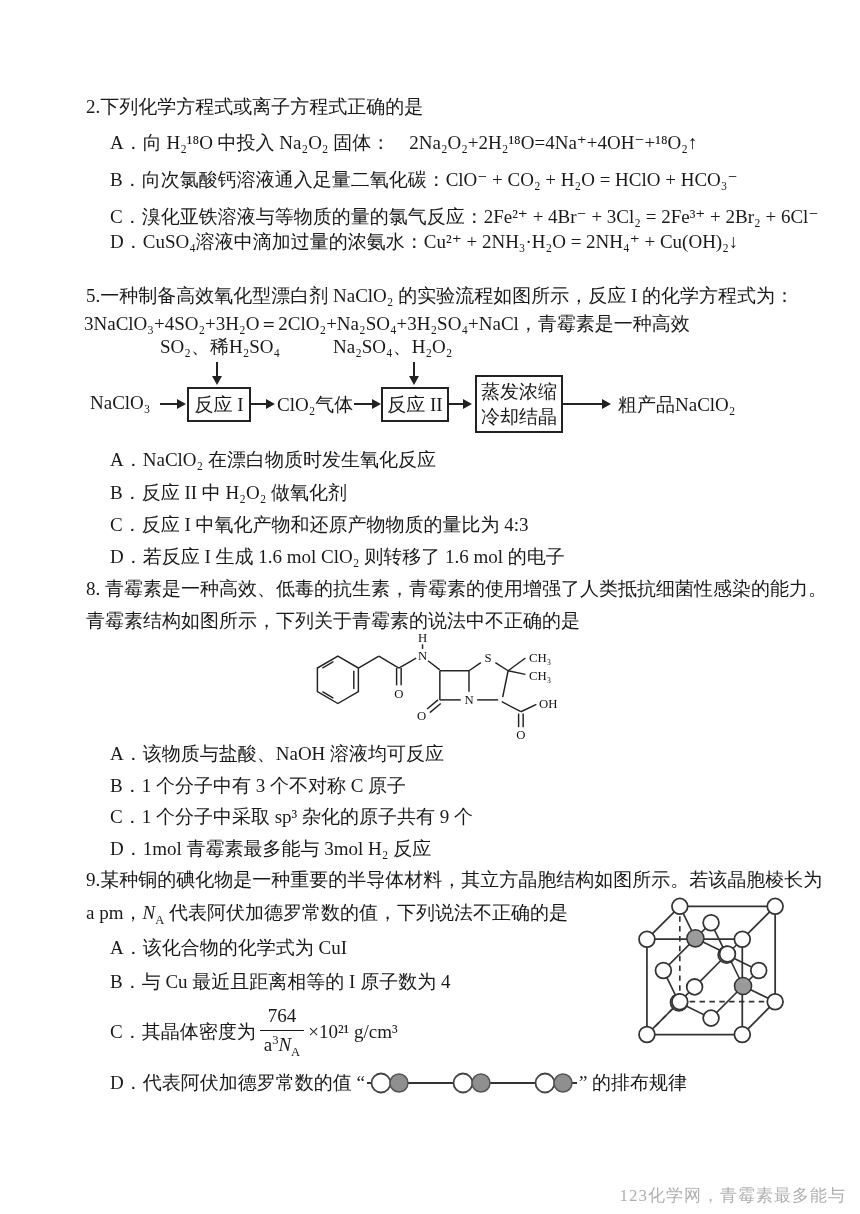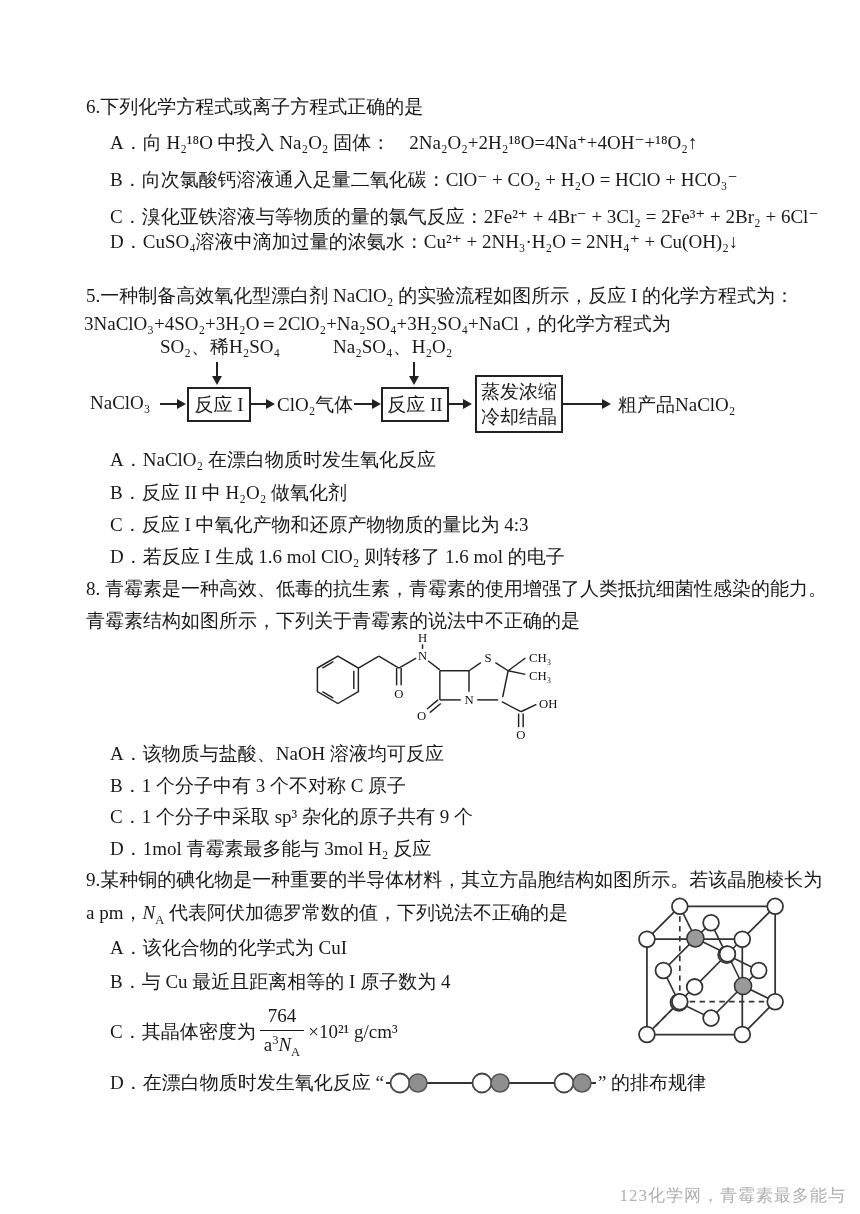--- a/index.html
+++ b/index.html
@@ -47,28 +47,28 @@
     position:absolute;right:14px;top:1184px;
     font-size:17px;color:#b0b0b0;letter-spacing:1px;
   }
   svg text{font-family:"Liberation Serif","DejaVu Serif",serif;}
 </style>
 </head>
 <body>
 
 <div class="page">
 
-  <div class="tline" style="left:86px;top:95px">6.下列化学方程式或离子方程式正确的是</div>
+  <div class="tline" style="left:86px;top:95px">2.下列化学方程式或离子方程式正确的是</div>
   <div class="tline" style="left:110px;top:131px">A．向 H₂¹⁸O 中投入 Na₂O₂ 固体：　2Na₂O₂+2H₂¹⁸O=4Na⁺+4OH⁻+¹⁸O₂↑</div>
   <div class="tline" style="left:110px;top:168px">B．向次氯酸钙溶液通入足量二氧化碳：ClO⁻ + CO₂ + H₂O = HClO + HCO₃⁻</div>
   <div class="tline" style="left:110px;top:205px">C．溴化亚铁溶液与等物质的量的氯气反应：2Fe²⁺ + 4Br⁻ + 3Cl₂ = 2Fe³⁺ + 2Br₂ + 6Cl⁻</div>
   <div class="tline" style="left:110px;top:230px">D．CuSO₄溶液中滴加过量的浓氨水：Cu²⁺ + 2NH₃·H₂O = 2NH₄⁺ + Cu(OH)₂↓</div>
 
   <div class="tline" style="left:86px;top:284px">5.一种制备高效氧化型漂白剂 NaClO₂ 的实验流程如图所示，反应 I 的化学方程式为：</div>
-  <div class="tline" style="left:84px;top:312px">3NaClO₃+4SO₂+3H₂O＝2ClO₂+Na₂SO₄+3H₂SO₄+NaCl，的化学方程式为</div>
+  <div class="tline" style="left:84px;top:312px">3NaClO₃+4SO₂+3H₂O＝2ClO₂+Na₂SO₄+3H₂SO₄+NaCl，青霉素是一种高效</div>
 
   <div class="flow" style="left:88px;top:334px">
     <div class="ftext" style="left:72px;top:0">SO₂、稀H₂SO₄</div>
     <div class="ftext" style="left:245px;top:0">Na₂SO₄、H₂O₂</div>
     <div class="arr-d" style="left:128px;top:28px;height:20px"></div>
     <div class="arr-d" style="left:325px;top:28px;height:20px"></div>
 
     <div class="ftext" style="left:2px;top:58px">NaClO₃</div>
     <div class="arr-r" style="left:72px;top:69px;width:23px"></div>
     <div class="fbox single" style="left:99px;top:53px;width:60px;height:31px">反应 I</div>
@@ -220,21 +220,21 @@
   <div class="tline flexline" style="left:110px;top:1002px;height:60px">
     <span>C．其晶体密度为</span>
     <span class="frac">
       <span class="num">764</span>
       <span class="den"><span>a</span><sup>3</sup><i class="nvar">N</i><sub>A</sub></span>
     </span>
     <span>×10²¹ g/cm³</span>
   </div>
 
   <div class="tline flexline" style="left:110px;top:1066px;height:34px">
-    <span>D．在漂白物质时发生氧化反应 “</span>
+    <span>D．代表阿伏加德罗常数的值 “</span>
     <svg width="210" height="26" viewBox="0 0 210 26" style="margin:0 2px">
       <line x1="0" y1="13" x2="210" y2="13" stroke="#333" stroke-width="2.2"></line>
       <g>
         <circle cx="14" cy="13" r="9.5" fill="#fff" stroke="#444" stroke-width="1.8"></circle>
         <circle cx="32" cy="13" r="9" fill="#8f8f8f" stroke="#555" stroke-width="1.5"></circle>
         <circle cx="96" cy="13" r="9.5" fill="#fff" stroke="#444" stroke-width="1.8"></circle>
         <circle cx="114" cy="13" r="9" fill="#8f8f8f" stroke="#555" stroke-width="1.5"></circle>
         <circle cx="178" cy="13" r="9.5" fill="#fff" stroke="#444" stroke-width="1.8"></circle>
         <circle cx="196" cy="13" r="9" fill="#8f8f8f" stroke="#555" stroke-width="1.5"></circle>
       </g>

